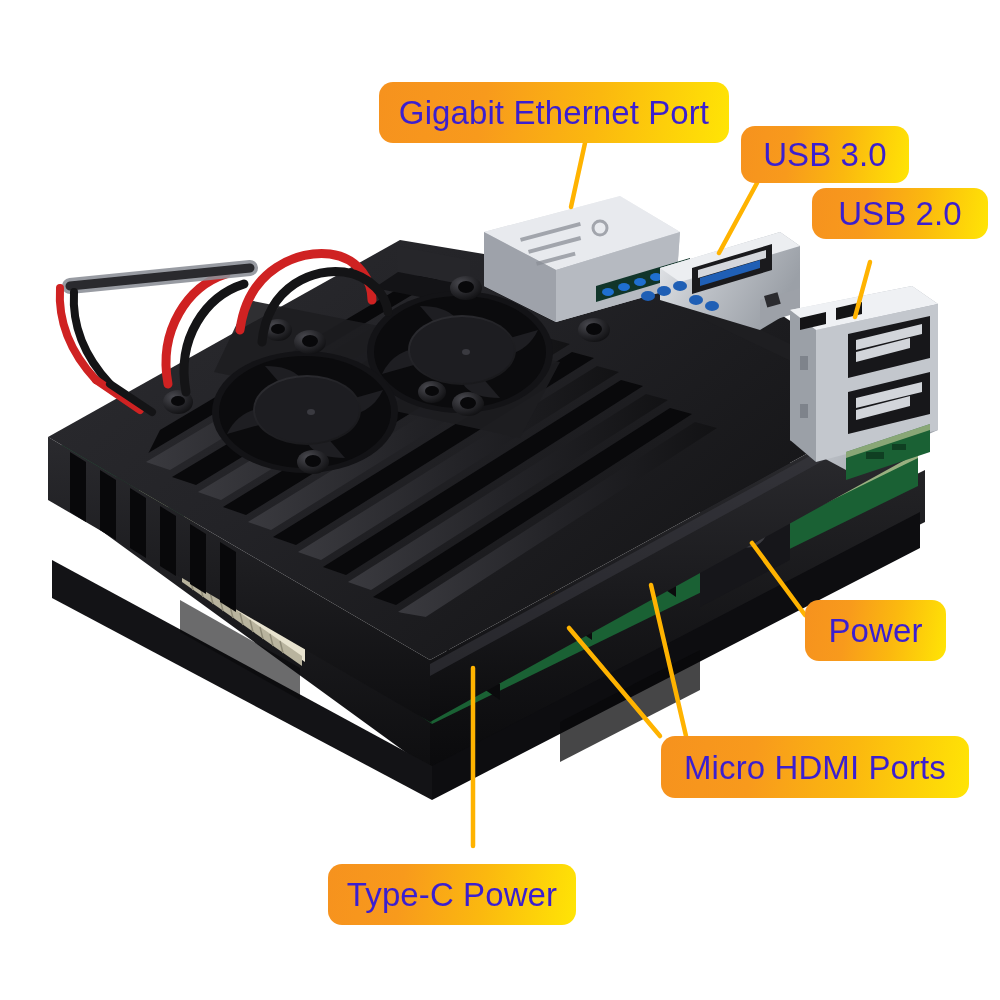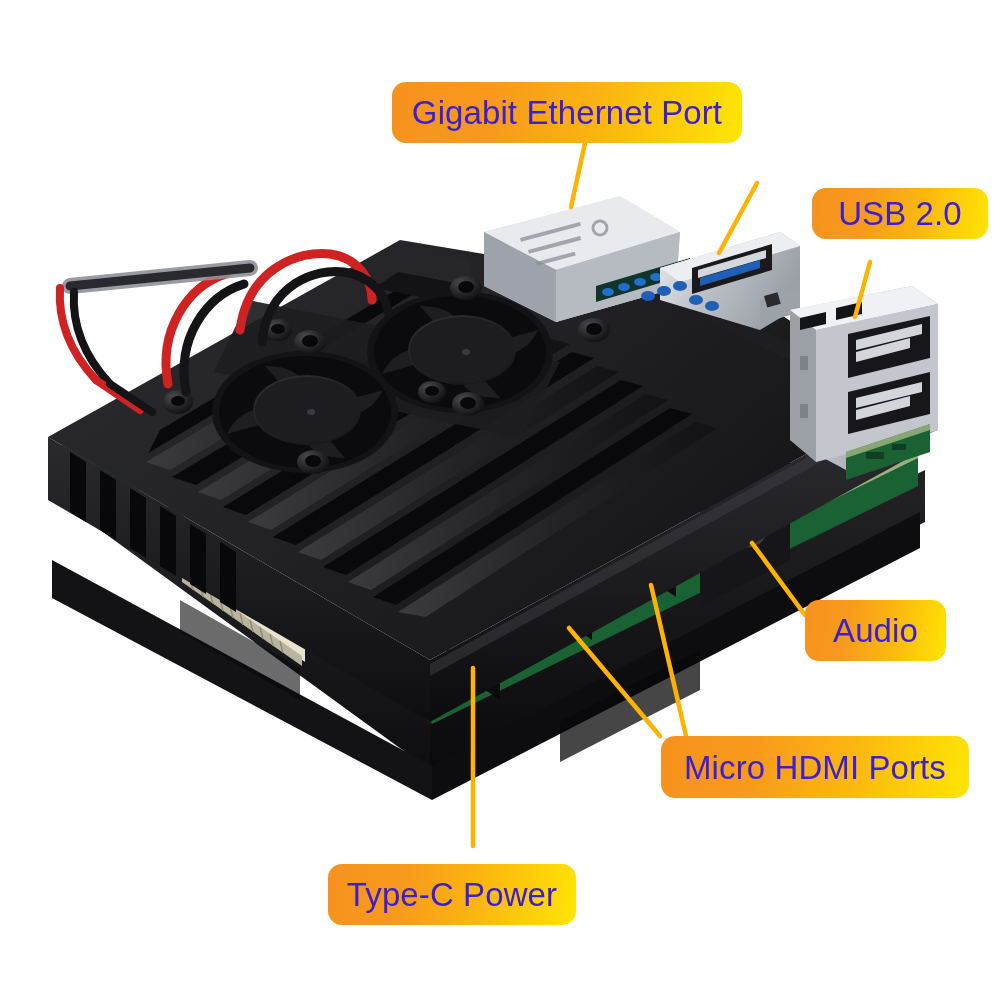--- a/index.html
+++ b/index.html
@@ -376,31 +376,34 @@
       <line x1="585" y1="143" x2="571" y2="207"></line>
       <line x1="757" y1="183" x2="719" y2="253"></line>
       <line x1="870" y1="262" x2="855" y2="317"></line>
       <line x1="805" y1="615" x2="752" y2="543"></line>
       <line x1="660" y1="736" x2="569" y2="628"></line>
       <line x1="686" y1="736" x2="651" y2="585"></line>
       <line x1="473" y1="846" x2="473" y2="668"></line>
     </g>
   </svg>
 
-  <div class="callout" style="left:392px;top:82px;width:350px;height:61px;font-size:33px;text-align:center;">
+  <div class="callout" style="left:379px;top:82px;width:350px;height:61px;font-size:33px;text-align:center;">
     <span>Gigabit Ethernet Port</span>
   </div>
 
+  <div class="callout" style="left:741px;top:126px;width:168px;height:57px;font-size:33px;">
+    <span>USB 3.0</span>
+  </div>
 
   <div class="callout" style="left:812px;top:188px;width:176px;height:51px;font-size:33px;">
     <span>USB 2.0</span>
   </div>
 
   <div class="callout" style="left:805px;top:600px;width:141px;height:61px;font-size:33px;">
-    <span>Audio</span>
+    <span>Power</span>
   </div>
 
   <div class="callout" style="left:625px;top:736px;width:308px;height:62px;font-size:33px;margin-left:36px;">
     <span>Micro HDMI Ports</span>
   </div>
 
   <div class="callout" style="left:328px;top:864px;width:248px;height:61px;font-size:33px;">
     <span>Type-C Power</span>
   </div>
 

